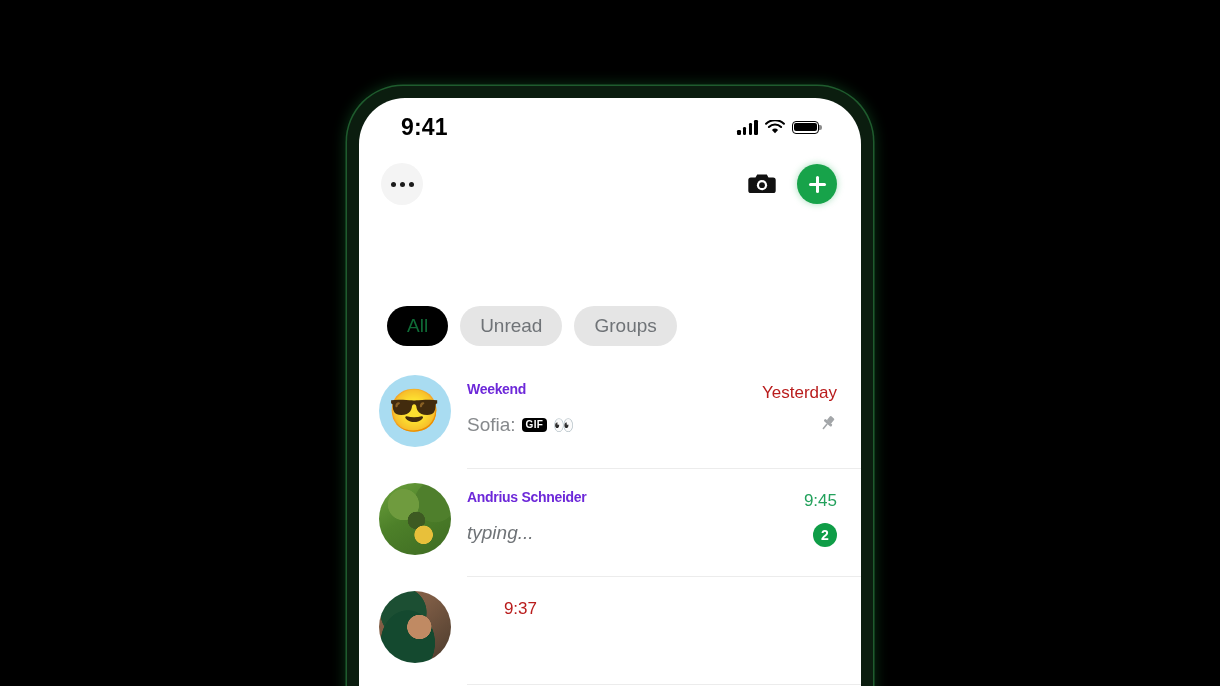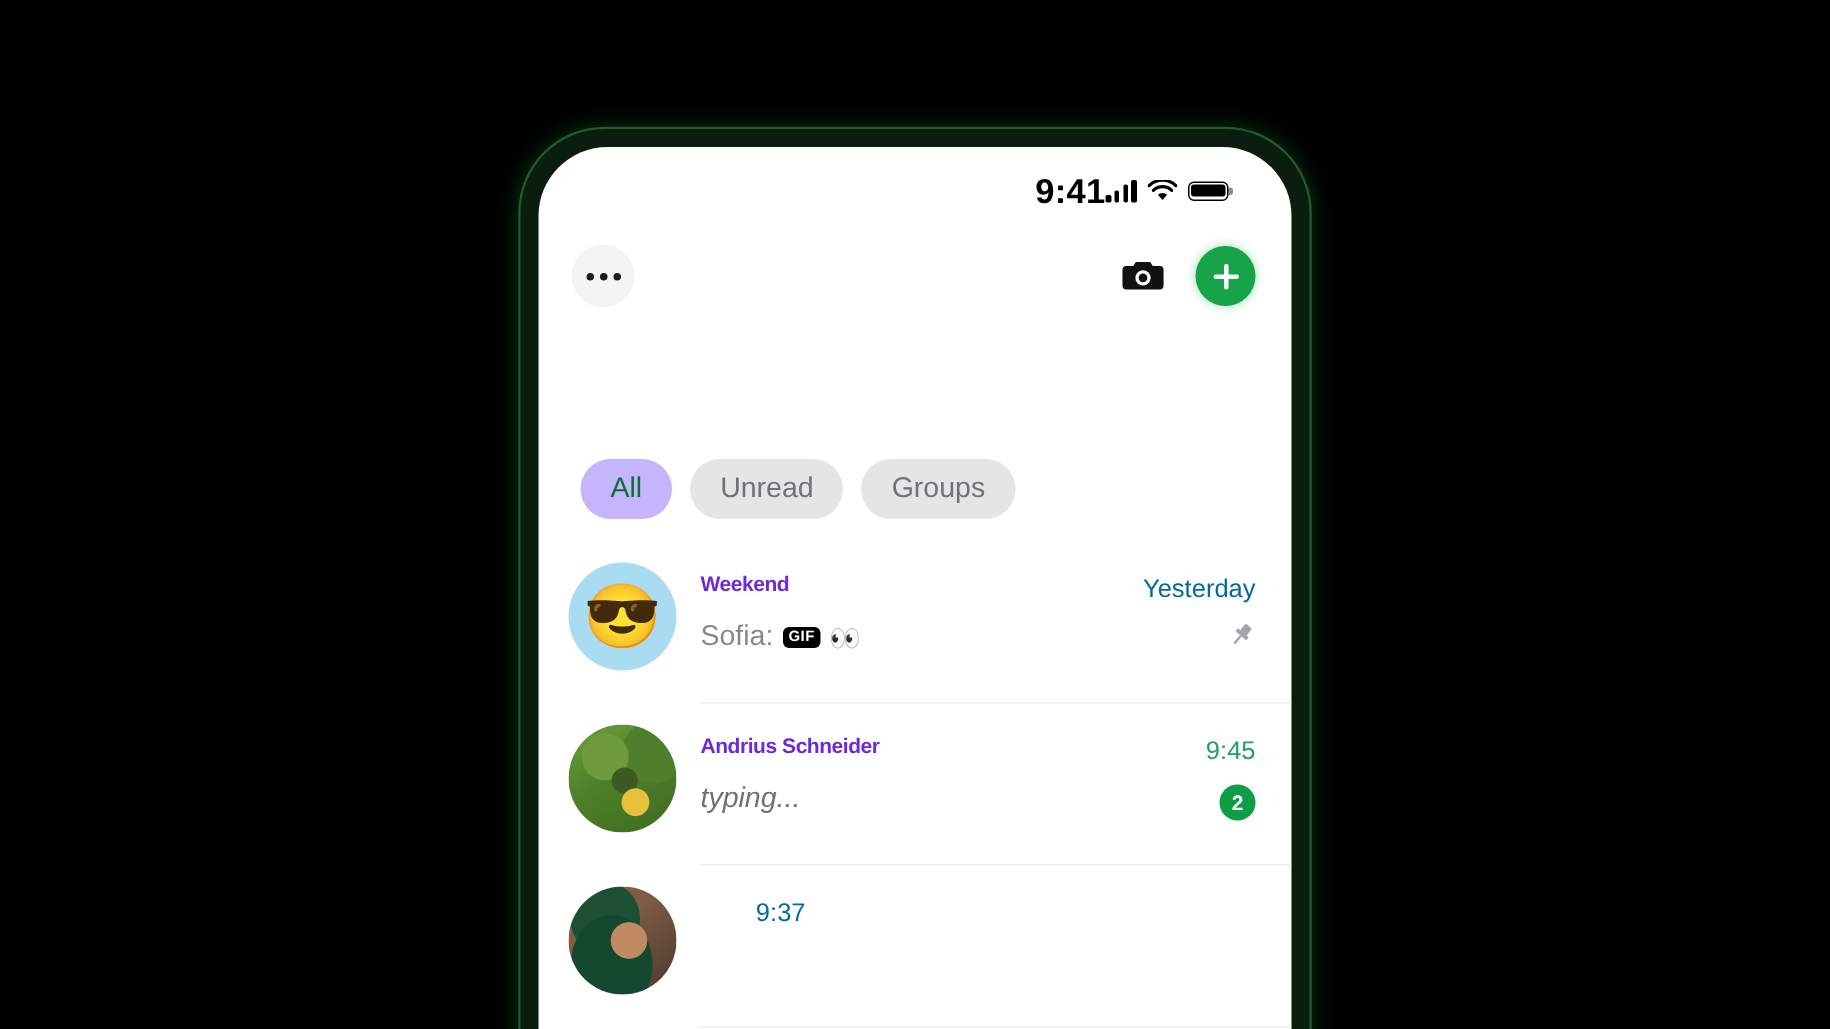--- a/index.html
+++ b/index.html
@@ -39,21 +39,21 @@
   }
 
   
   .status-bar {
     position: absolute;
     left: 0; top: 0;
     width: 502px;
     height: 52px;
     display: flex;
     align-items: center;
-    justify-content: flex-end;
+    justify-content: space-between;
     padding: 0 42px 0 42px;
     box-sizing: border-box;
   }
   .status-time {
     font-size: 23px;
     font-weight: bold;
     color: #000;
     letter-spacing: 0.2px;
     margin-top: 6px;
   }
@@ -196,21 +196,21 @@
     color: #6f7377;
     font-size: 19px;
     display: flex;
     align-items: center;
     justify-content: center;
     cursor: pointer;
     border: none;
     font-family: "Liberation Sans", sans-serif;
   }
   .pill.active {
-    background: #c4b5fd;
+    background: #000000;
     color: #0f6b36;
   }
 
   
   .chat-list {
     position: absolute;
     left: 0;
     top: 263px;
     width: 502px;
   }
@@ -307,21 +307,21 @@
   .row-side {
     flex: 0 0 auto;
     display: flex;
     flex-direction: column;
     align-items: flex-end;
     padding-top: 8px;
     min-width: 70px;
   }
   .row-time {
     font-size: 17px;
-    color: #0369a1;
+    color: #b91c1c;
     white-space: nowrap;
   }
   .row-time.unread { color: #23a15c; }
   .unread-badge {
     margin-top: 12px;
     min-width: 24px;
     height: 24px;
     border-radius: 12px;
     background: #0f9d47;
     color: #fff;

